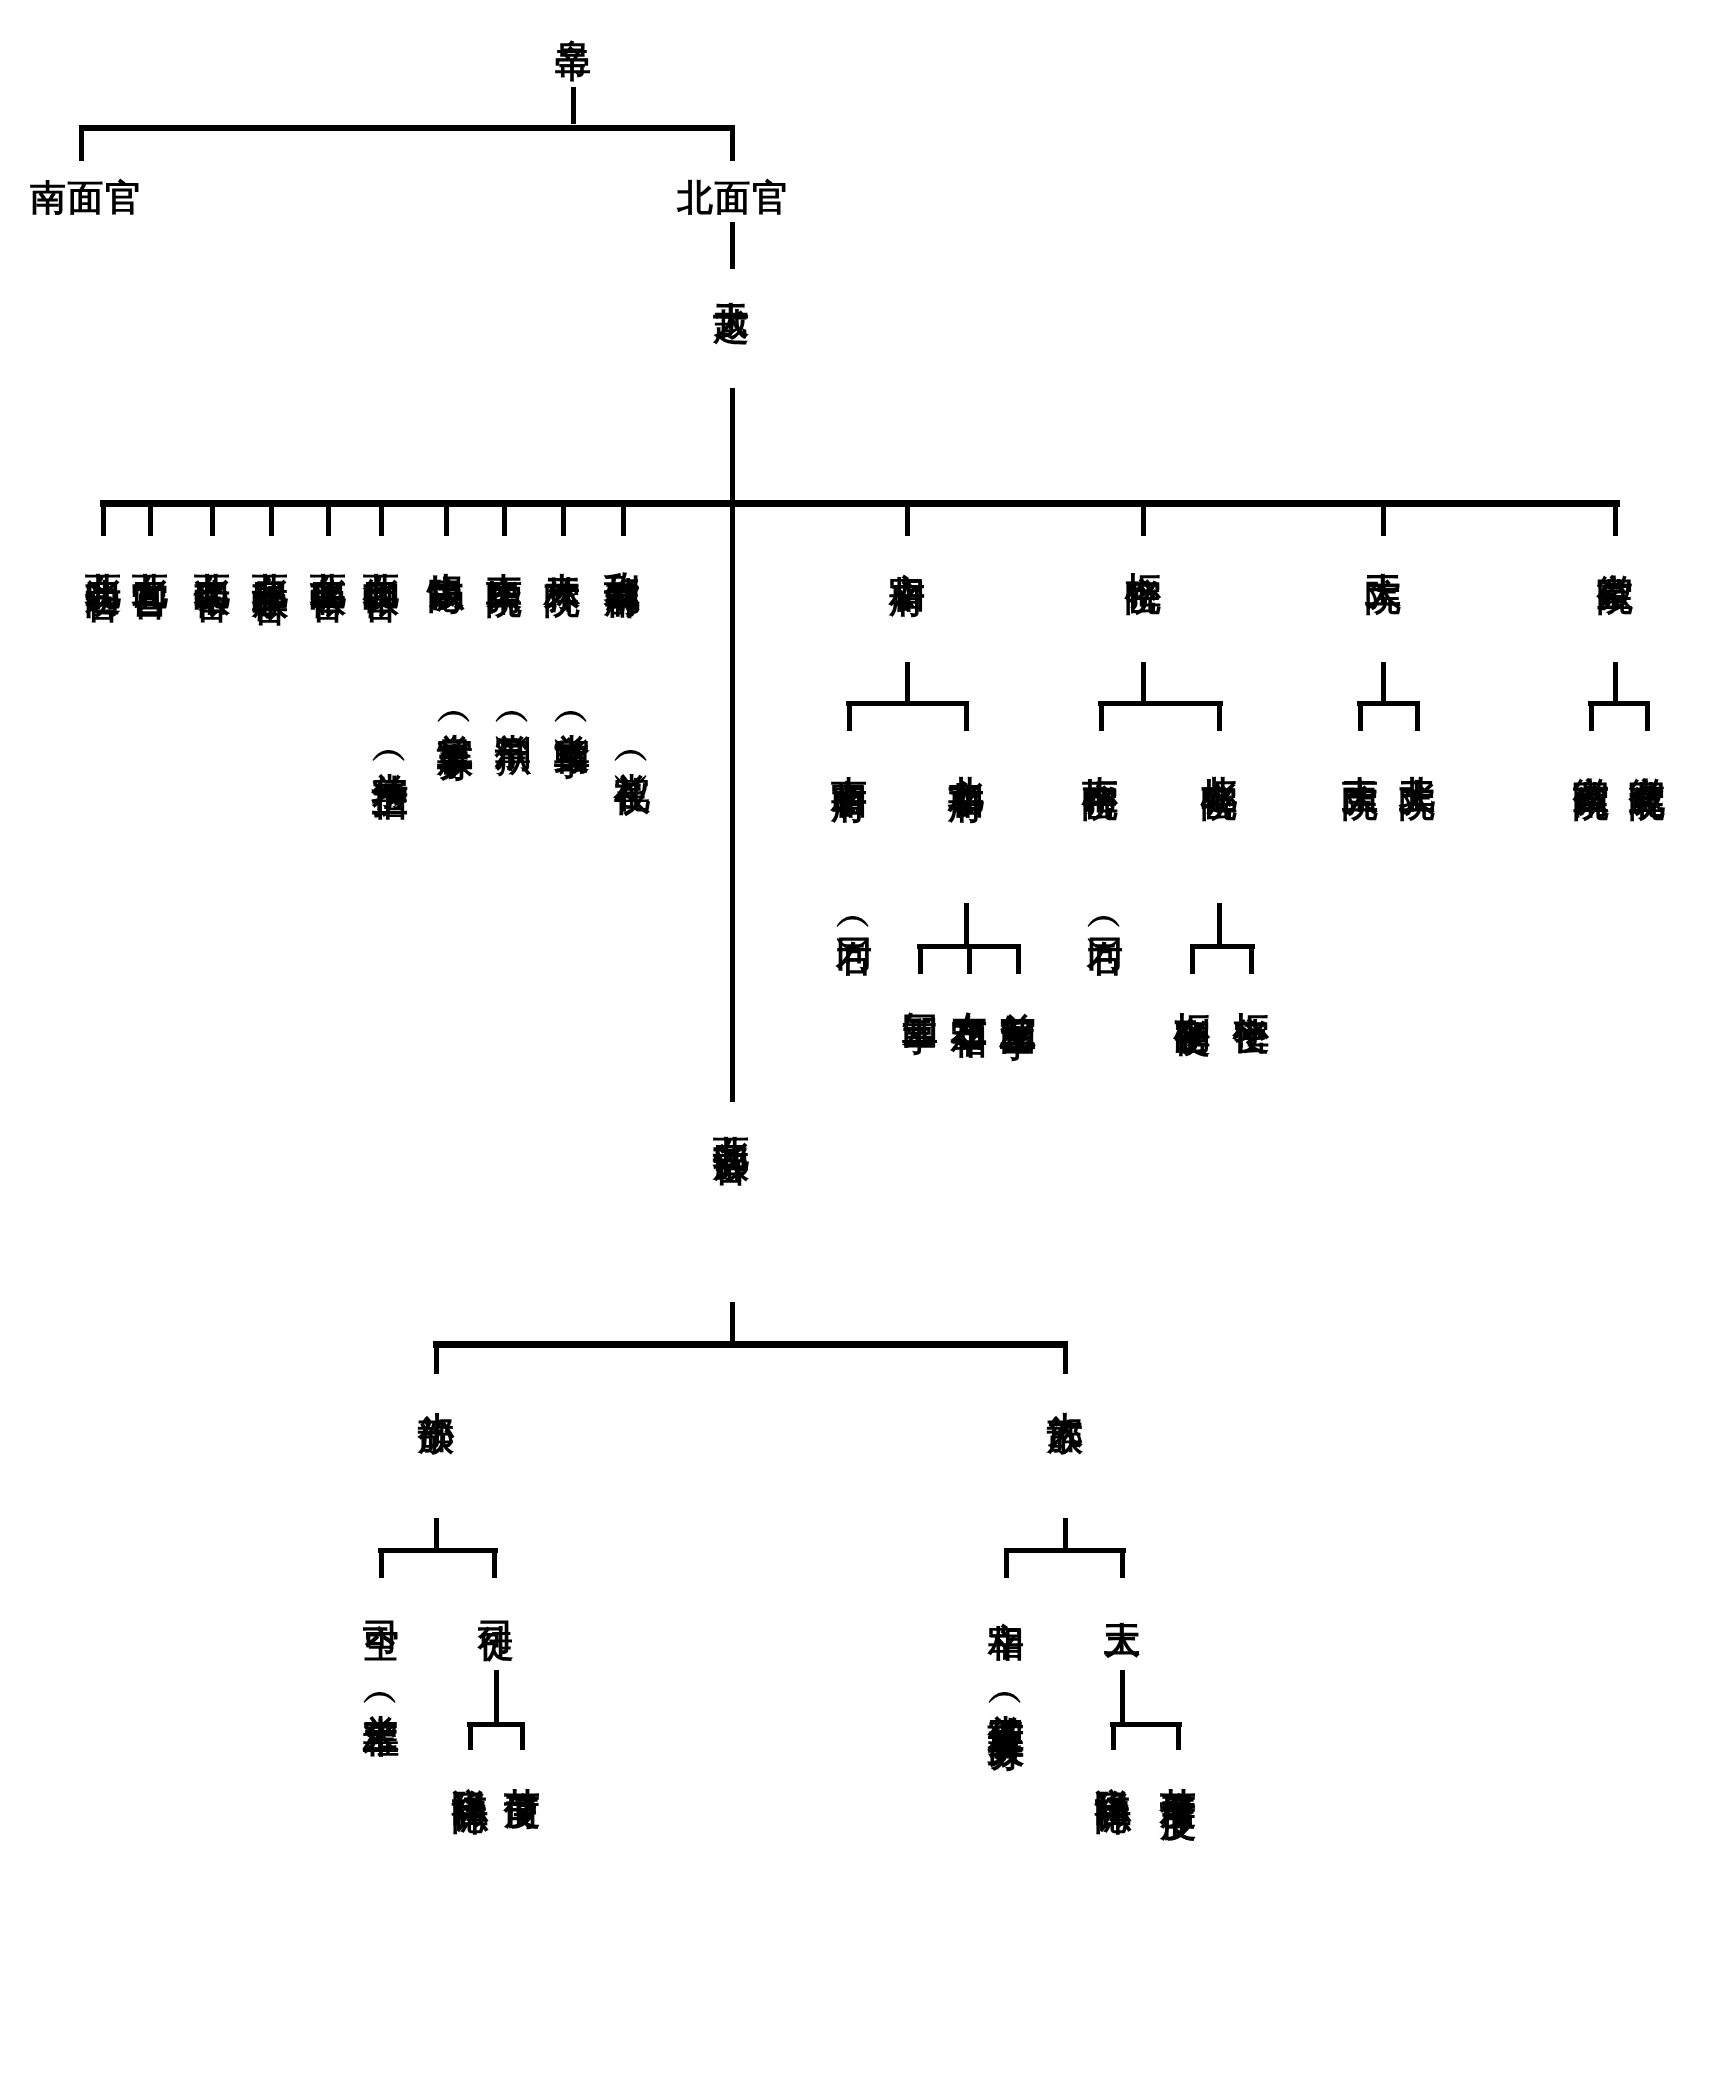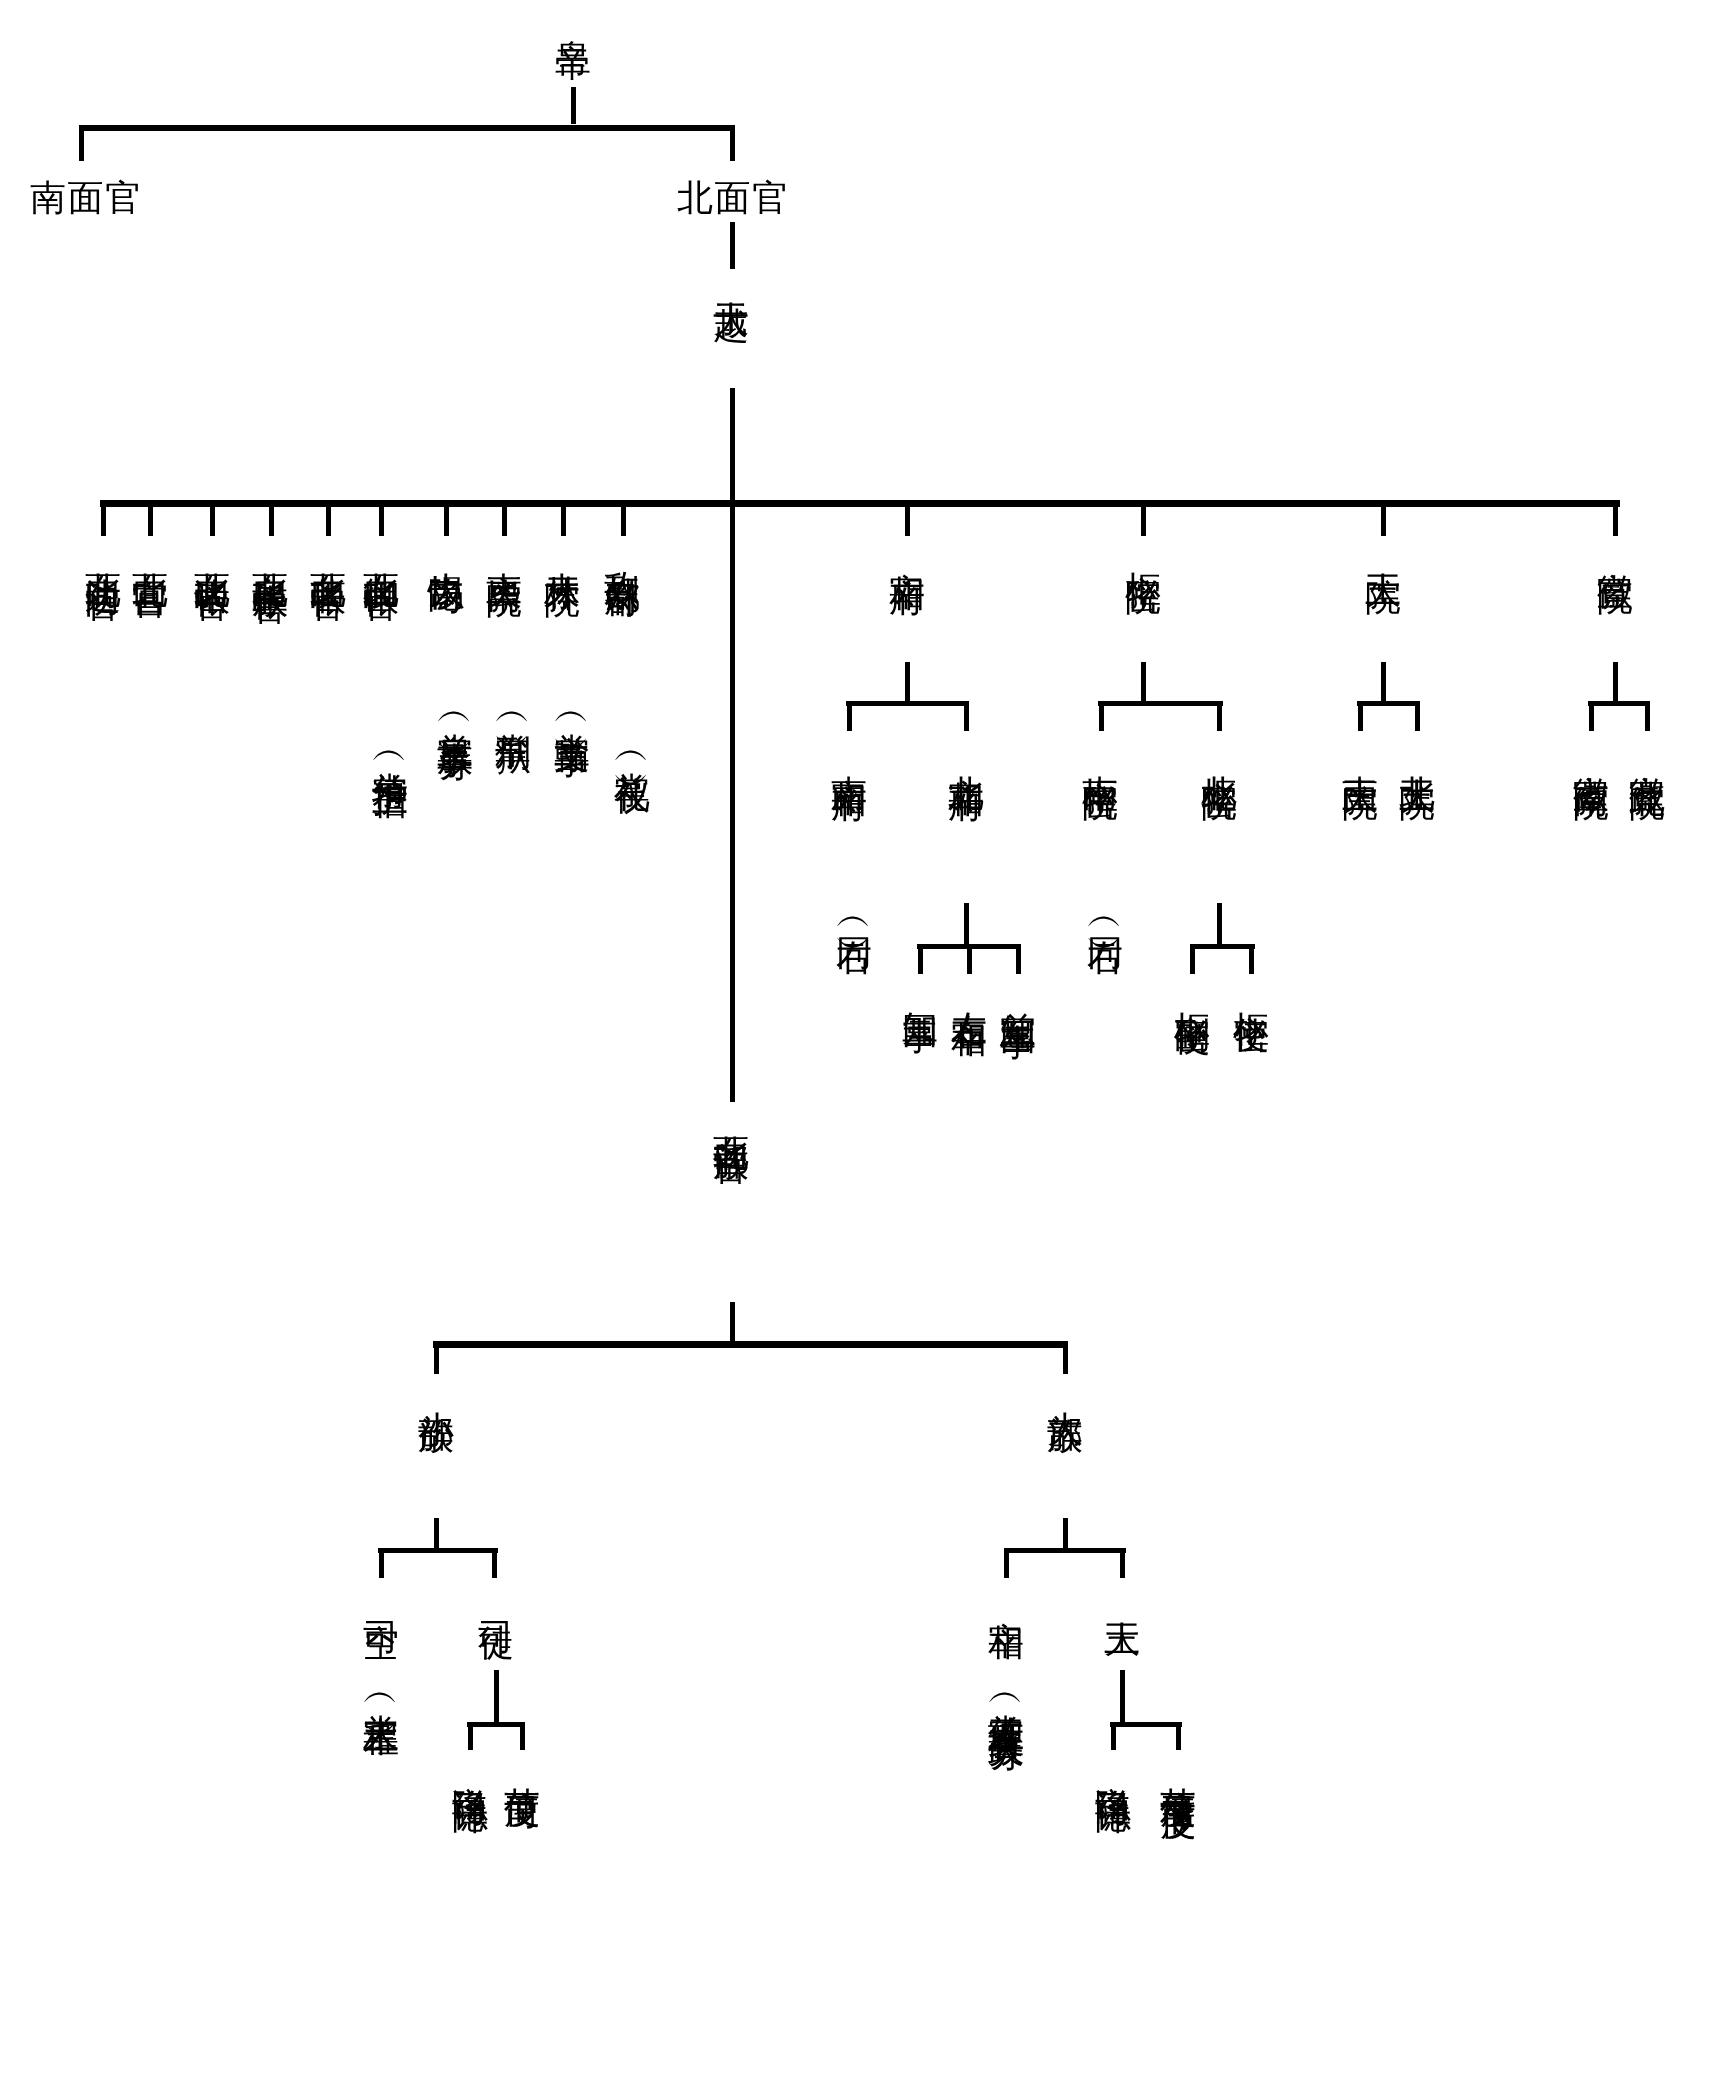--- a/index.html
+++ b/index.html
@@ -1,19 +1,19 @@
 <!DOCTYPE html>
 <html style="font-size:12.5px"><head>
 <meta charset="utf-8">
 <title>Org Chart</title>
 <style>
   html,body{margin:0;padding:0;background:#ffffff;}
   body{width:1732px;height:2097px;position:relative;overflow:hidden;
        font-family:"DejaVu Serif","Liberation Serif",serif;color:#000;}
-  #chart{position:absolute;left:0;top:0;width:1732px;height:2097px;background:#ffffff;}
+  #chart{position:absolute;left:0;top:0;width:1732px;height:2097px;background:#ffffff;font-weight:bold;}
   .v{position:absolute;writing-mode:vertical-lr;text-orientation:mixed;
      font-size:36px;line-height:39px;letter-spacing:3.1px;white-space:nowrap;color:#000;}
   .hz{position:absolute;font-size:36px;line-height:39px;letter-spacing:1.6px;white-space:nowrap;color:#000;}
   .ln{position:absolute;background:#000;}
 </style>
 </head>
 <body>
 
 <div id="chart">
 

